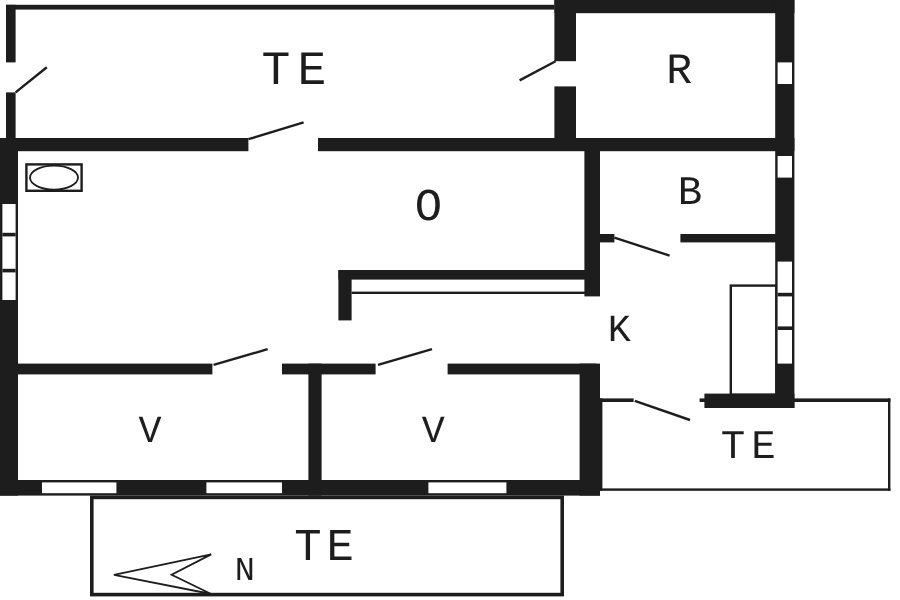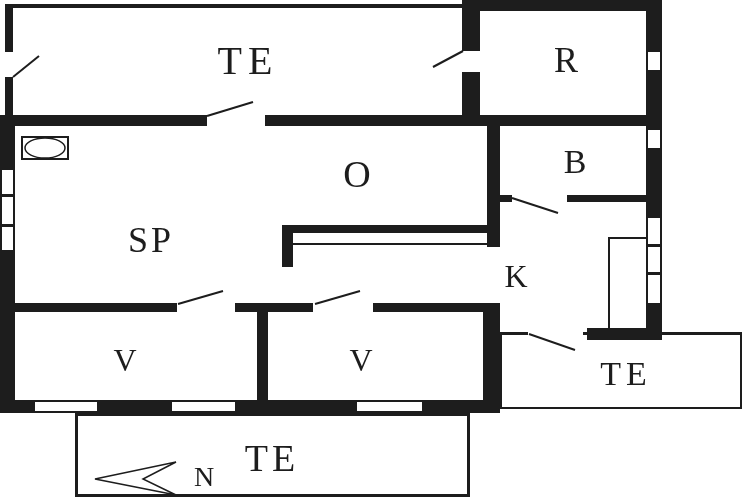--- a/index.html
+++ b/index.html
@@ -5,21 +5,21 @@
   :root{
     --ink:#1d1d1d;
     --paper:#ffffff;
   }
   html,body{margin:0;padding:0;background:#fff;}
   .canvas{
     position:relative;
     width:750px;height:500px;
     background:var(--paper);
     overflow:hidden;
-    font-family:Liberation Serif, serif;
+    font-family:Liberation Mono, monospace;
   }
   .wall{position:absolute;background:var(--ink);}
   .window{position:absolute;background:var(--paper);}
   .thin-outline{position:absolute;border:2px solid var(--ink);background:transparent;box-sizing:border-box;}
   .thin-edge{position:absolute;background:var(--ink);}
   .counter{position:absolute;border-right:2px solid var(--ink);border-bottom:2px solid var(--ink);background:transparent;box-sizing:border-box;}
   .terrace-big{position:absolute;border:3px solid var(--ink);background:transparent;box-sizing:border-box;}
   .room-label{
     position:absolute;transform:translate(-50%,-50%);
     color:var(--ink);line-height:1;white-space:nowrap;
@@ -94,21 +94,20 @@
     <line x1="178" y1="304" x2="223" y2="291" stroke="var(--ink)" stroke-width="2"></line>
     <line x1="315" y1="304" x2="360" y2="291" stroke="var(--ink)" stroke-width="2"></line>
     <line x1="529" y1="334" x2="575" y2="350" stroke="var(--ink)" stroke-width="2"></line>
     <ellipse cx="45" cy="148" rx="20" ry="10" fill="none" stroke="var(--ink)" stroke-width="1.5"></ellipse>
     <path d="M95,479 L176,462 L143,479 L176,495 Z" fill="var(--paper)" stroke="var(--ink)" stroke-width="1.5"></path>
   </svg>
 
   <div class="room-label" style="left:248px;top:61px;font-size:40px;letter-spacing:6px;">TE</div>
   <div class="room-label" style="left:566px;top:60px;font-size:36px;">R</div>
   <div class="room-label" style="left:357px;top:174px;font-size:38px;">O</div>
-  <div class="room-label" style="left:151px;top:240px;font-size:36px;letter-spacing:3px;">SP</div>
   <div class="room-label" style="left:575px;top:162px;font-size:34px;">B</div>
   <div class="room-label" style="left:516px;top:276px;font-size:32px;">K</div>
   <div class="room-label" style="left:125px;top:360px;font-size:32px;">V</div>
   <div class="room-label" style="left:361px;top:360px;font-size:32px;">V</div>
   <div class="room-label" style="left:626px;top:374px;font-size:34px;letter-spacing:5px;">TE</div>
   <div class="room-label" style="left:272px;top:458px;font-size:38px;letter-spacing:4px;">TE</div>
   <div class="room-label" style="left:204px;top:477px;font-size:28px;">N</div>
 
 </div>
 

